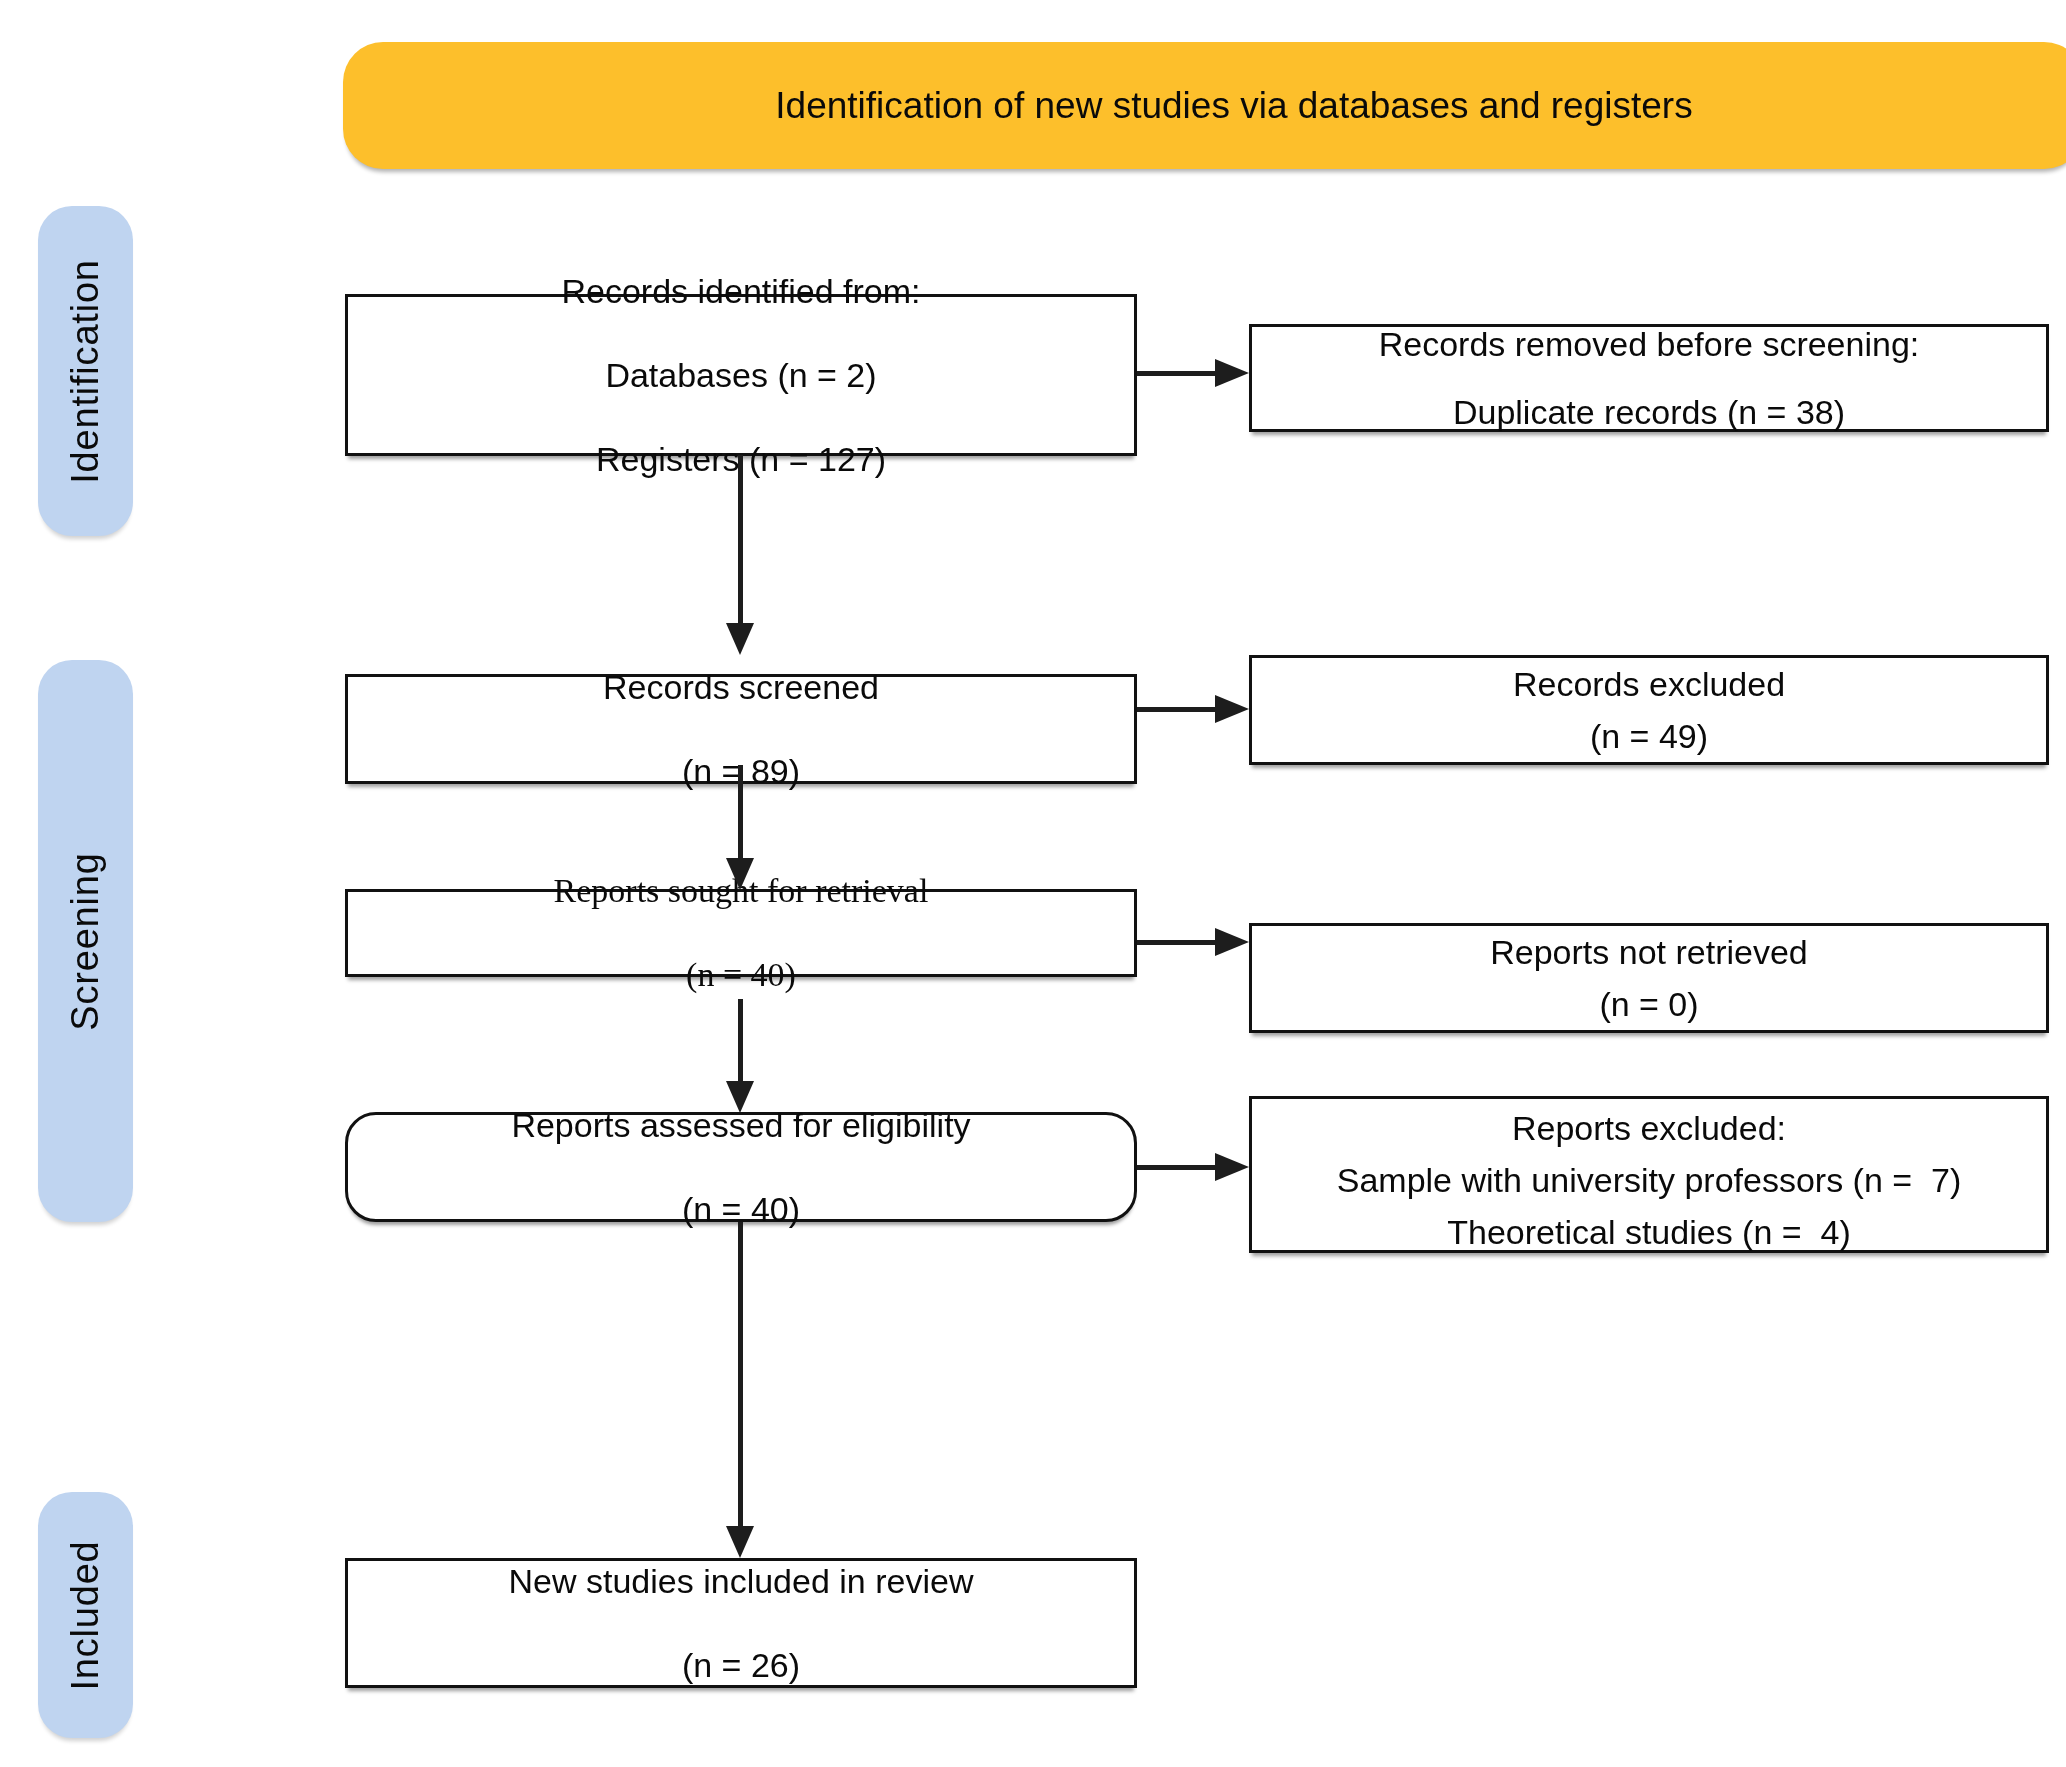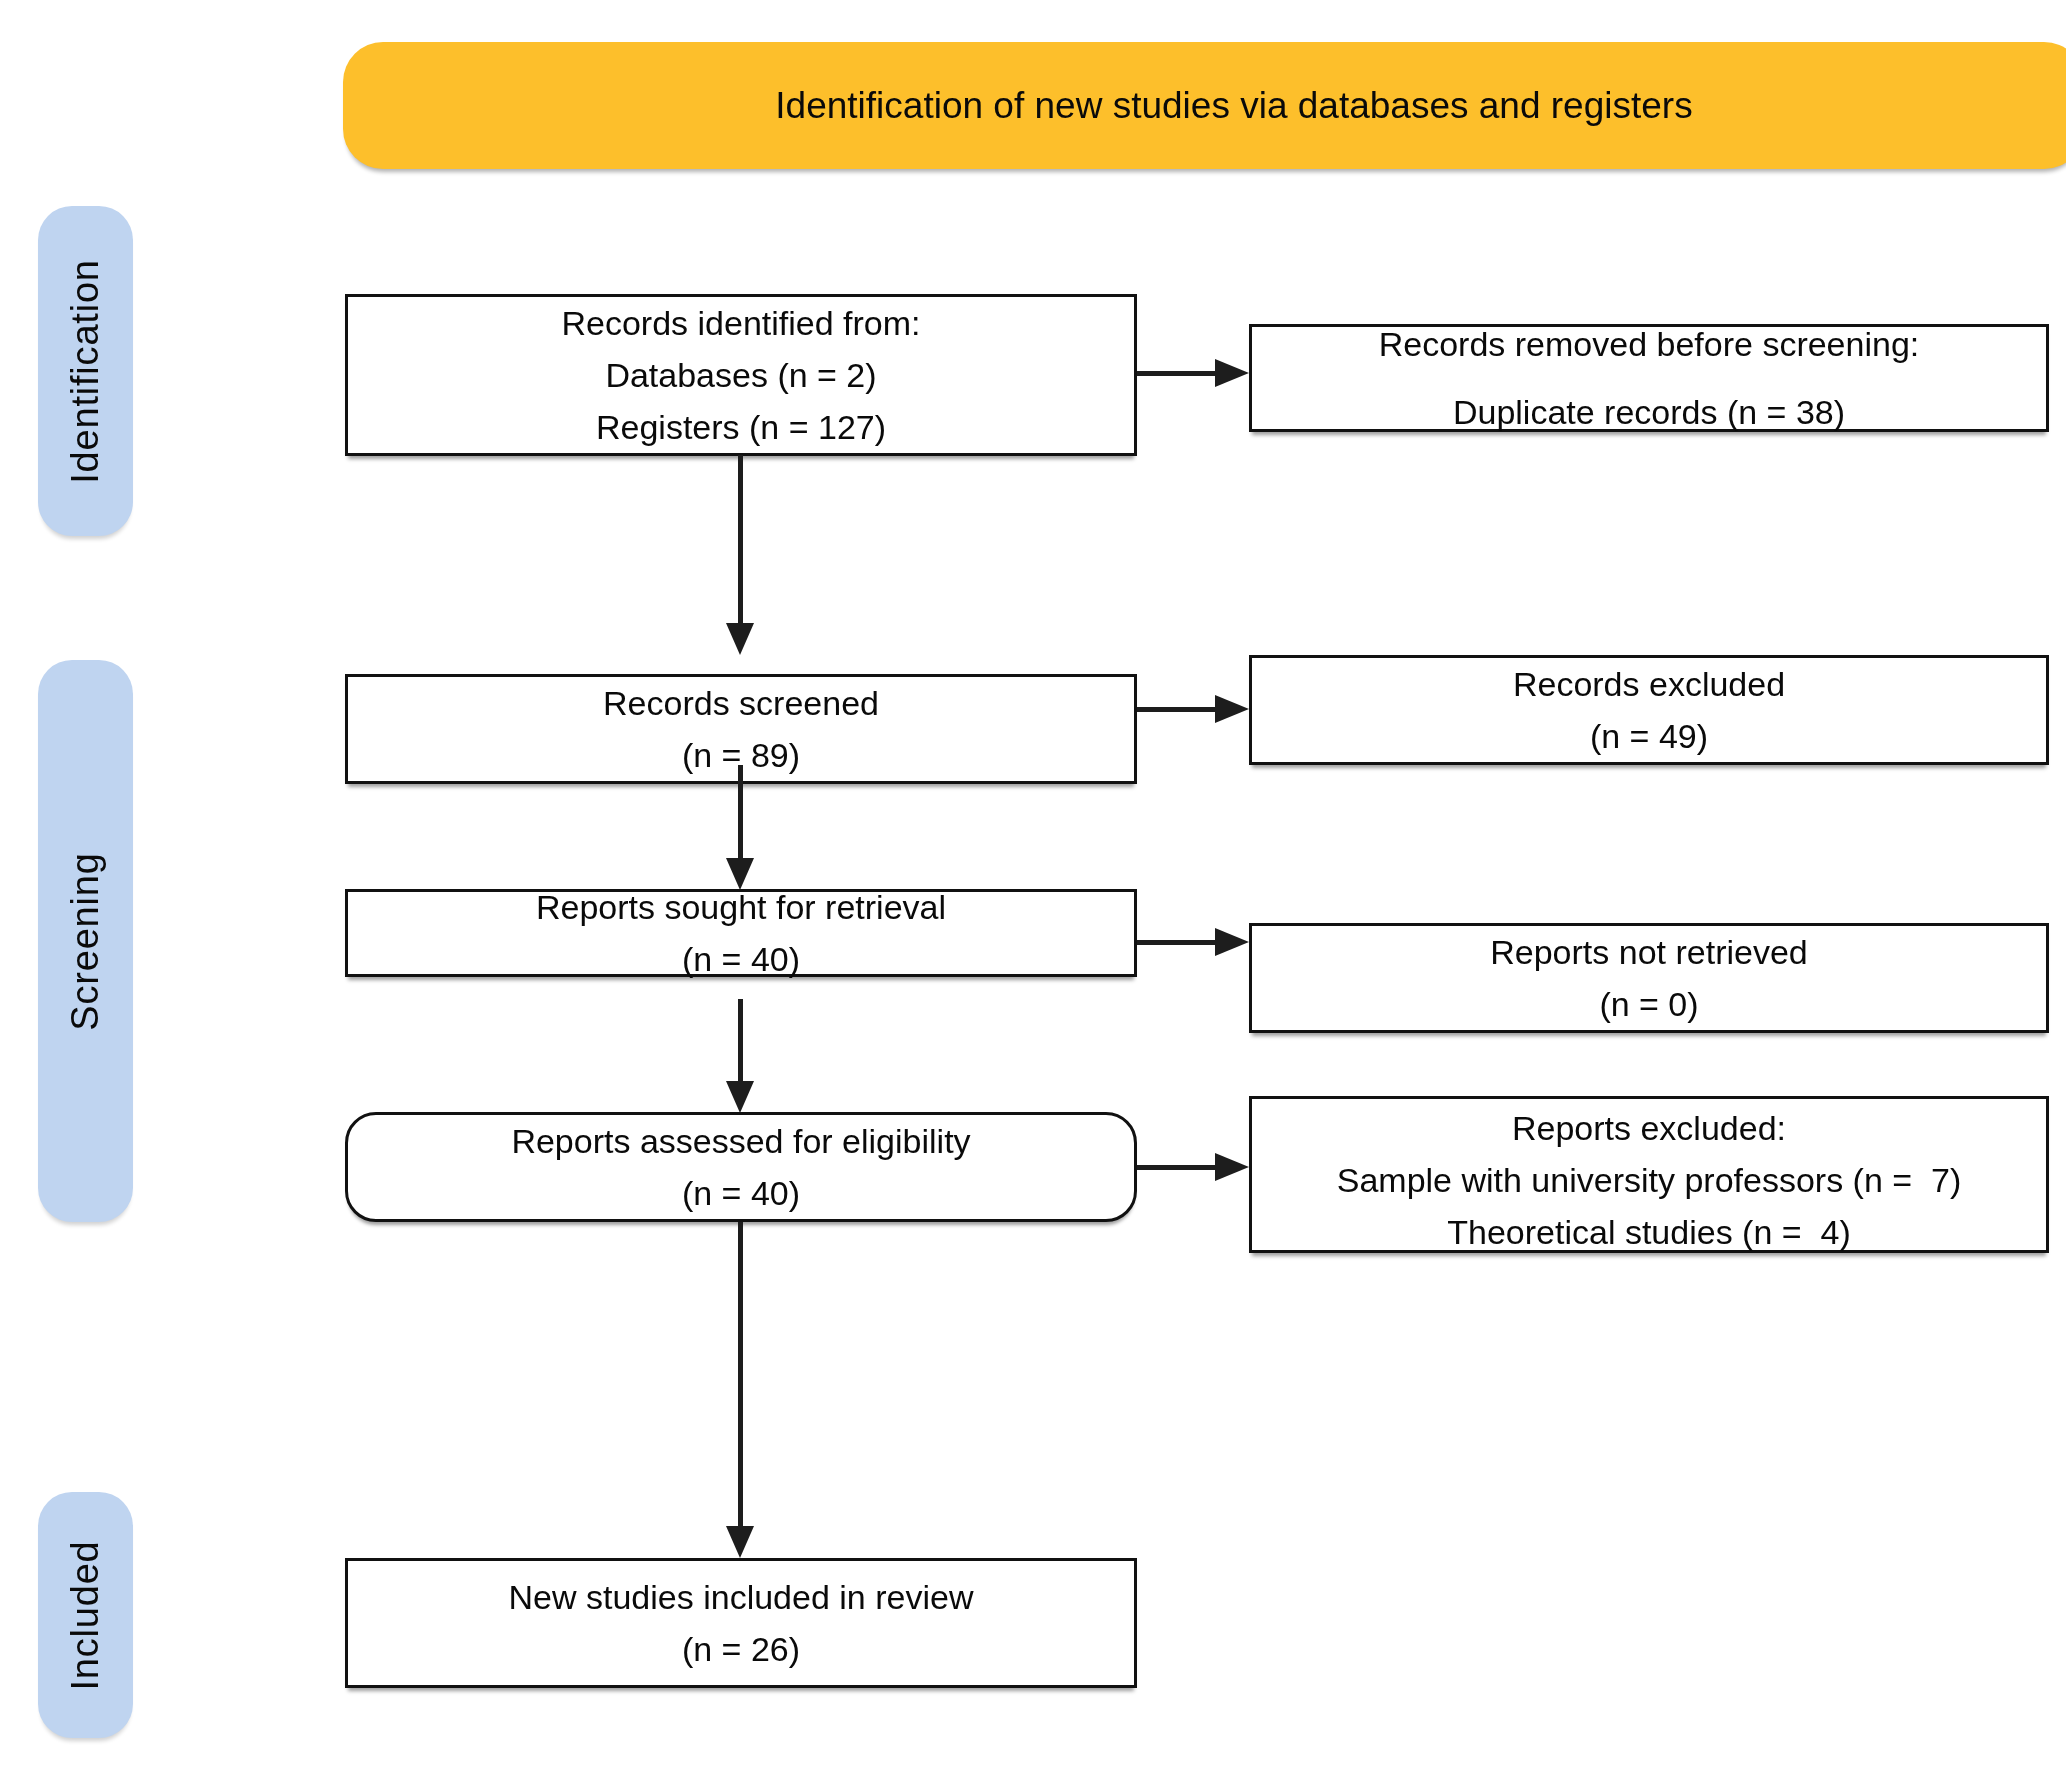--- a/index.html
+++ b/index.html
@@ -57,25 +57,25 @@
     align-items: center; justify-content: center;
     text-align: center;
     box-shadow: 0 6.1px 3.8px -3.1px rgba(0,0,0,0.38);
     padding: 3.1px 7.6px;
   }
   .box .line {
     font-size: 34px;
     line-height: 52px;
     white-space: pre-wrap;
   }
-  .col-main { left: 345px;  width: 792px; }
+  .col-main { left: 345px;  width: 792px; gap: 32px; }
   .col-side { left: 1249px; width: 800px; }
   .b1 { top: 294px;  height: 162px; }
   .b2 { top: 674px;  height: 110px; }
-  .b3 { top: 889px; height: 88px; }
+  .b3 { top: 889px; height: 88px; font-family: Liberation Serif, serif; }
   .b4 { top: 1112px; height: 110px; border-radius: 31px; }
   .b5 { top: 1558px; height: 130px; }
   .r1 { top: 324px;  height: 108px; gap: 16px; }
   .r2 { top: 655px;  height: 110px; }
   .r3 { top: 887px; height: 110px; margin-top: 36px; }
   .r4 { top: 1096px; height: 157px; justify-content: space-between; }
 
   
   .arrow-v {
     position: absolute;

